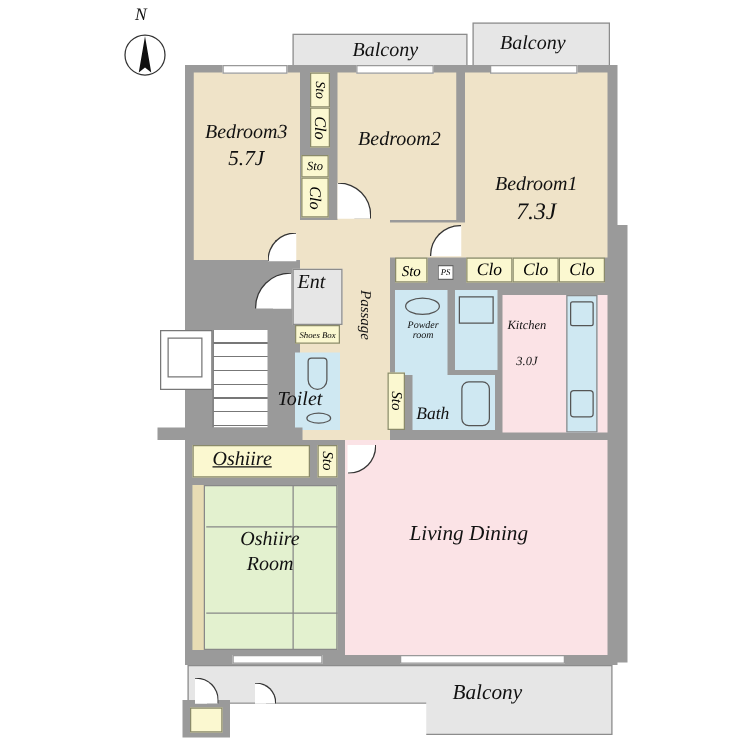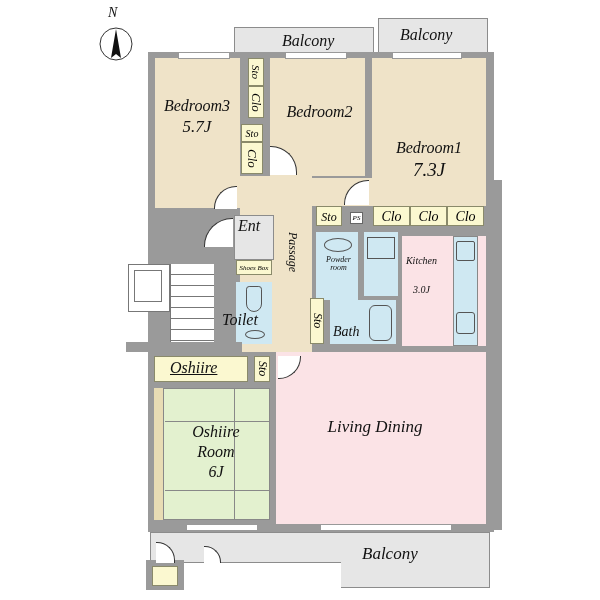--- a/index.html
+++ b/index.html
@@ -121,21 +121,20 @@
   </div>
 
 <div class="abs green" style="left:154px;top:388px;width:116px;height:132px;border:1px solid #888;background:#e3f1cf;"></div>
 <div class="abs" style="left:154px;top:388px;width:10px;height:132px;background:#e8dcb4;border-right:1px solid #888;"></div>
 <div class="abs" style="left:165px;top:421px;width:105px;height:1px;background:#888;"></div>
 <div class="abs" style="left:165px;top:490px;width:105px;height:1px;background:#888;"></div>
 <div class="abs" style="left:234px;top:388px;width:1px;height:132px;background:#888;"></div>
 <div class="lbl" style="left:166px;top:424px;width:100px;font-size:16px;">
   <div>Oshiire</div>
   <div style="margin-top:3px;">Room</div>
-  <div style="margin-top:3px;">6J</div>
 </div>
 
 <div class="abs pink" style="left:276px;top:352px;width:210px;height:172px;"></div>
 <div class="lbl" style="left:290px;top:418px;width:170px;font-size:17px;">
   <div>Living Dining</div>
 </div>
 
 <div class="win" style="left:186px;top:524px;width:70px;height:5px;"></div>
 <div class="win" style="left:320px;top:524px;width:130px;height:5px;"></div>
 

